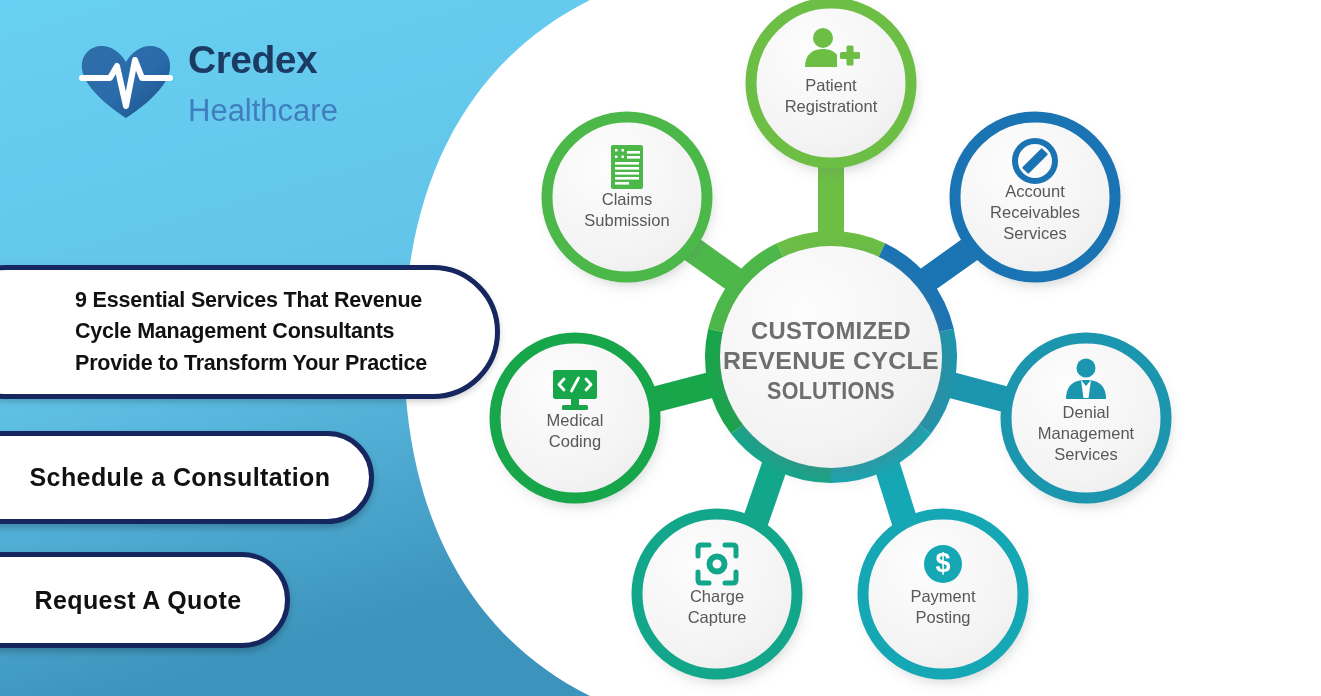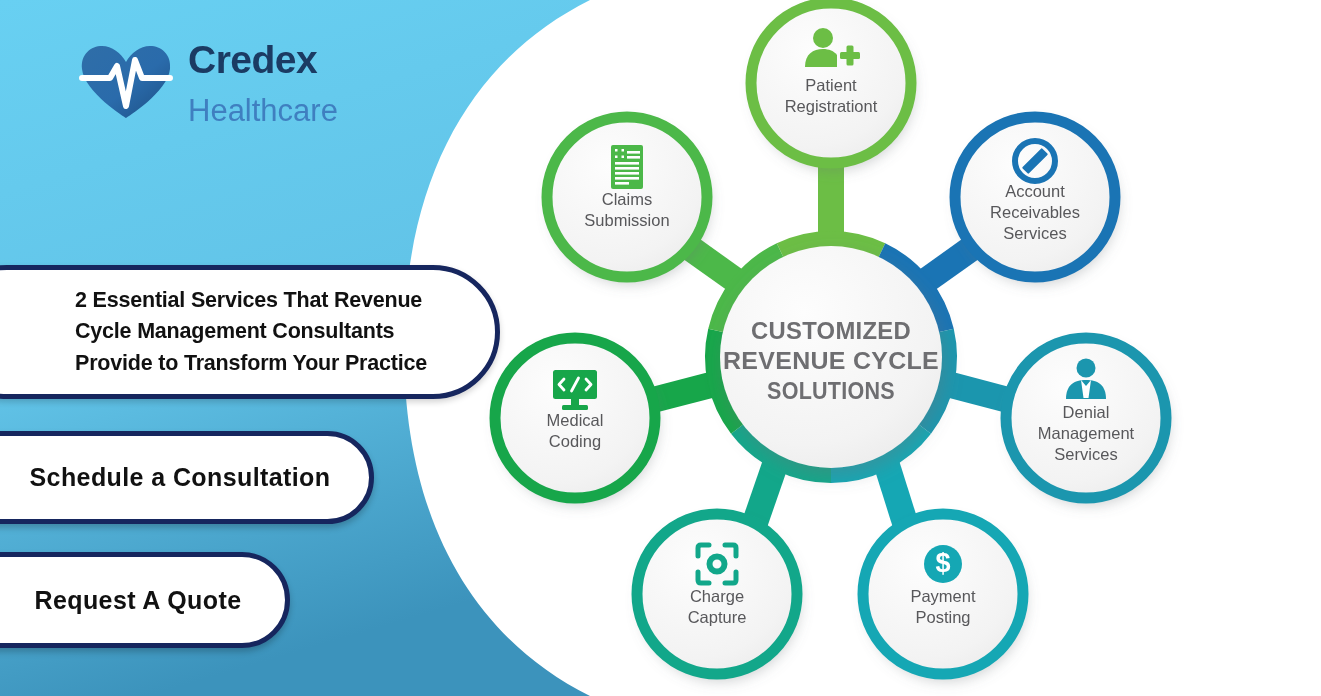--- a/index.html
+++ b/index.html
@@ -111,21 +111,21 @@
       <path d="M48,74 C48,74 6,48 4,25 C2.5,10 13,2 24,2 C34,2 43,9 48,18 C53,9 62,2 72,2 C83,2 93.5,10 92,25 C90,48 48,74 48,74 Z" fill="url(#heartGrad)"></path>
       <path d="M4,34 L32,34 L39,22 L48,62 L57,16 L64,34 L92,34" fill="none" stroke="#ffffff" stroke-width="6" stroke-linejoin="round" stroke-linecap="round"></path>
     </svg>
     <div class="logo-words">
       <div class="logo-top" style="color: rgb(27, 59, 99);">Credex</div>
       <div class="logo-sub" style="color: rgb(63, 127, 192); margin-top: 16px;">Healthcare</div>
     </div>
   </div>
 
   <div class="headline" style="border-color: rgb(22, 38, 94);">
-    <div class="headline-text">2 Essential Services That Revenue Cycle Management Consultants Provide to Transform Your Practice</div>
+    <div class="headline-text">9 Essential Services That Revenue Cycle Management Consultants Provide to Transform Your Practice</div>
   </div>
 
   <div class="cta" id="cta-consult" style="border-color: rgb(22, 38, 94);">
     <div class="cta-text">Schedule a Consultation</div>
   </div>
   <div class="cta" id="cta-quote" style="border-color: rgb(22, 38, 94);">
     <div class="cta-text">Request A Quote</div>
   </div>
 
   <div class="diagram">

